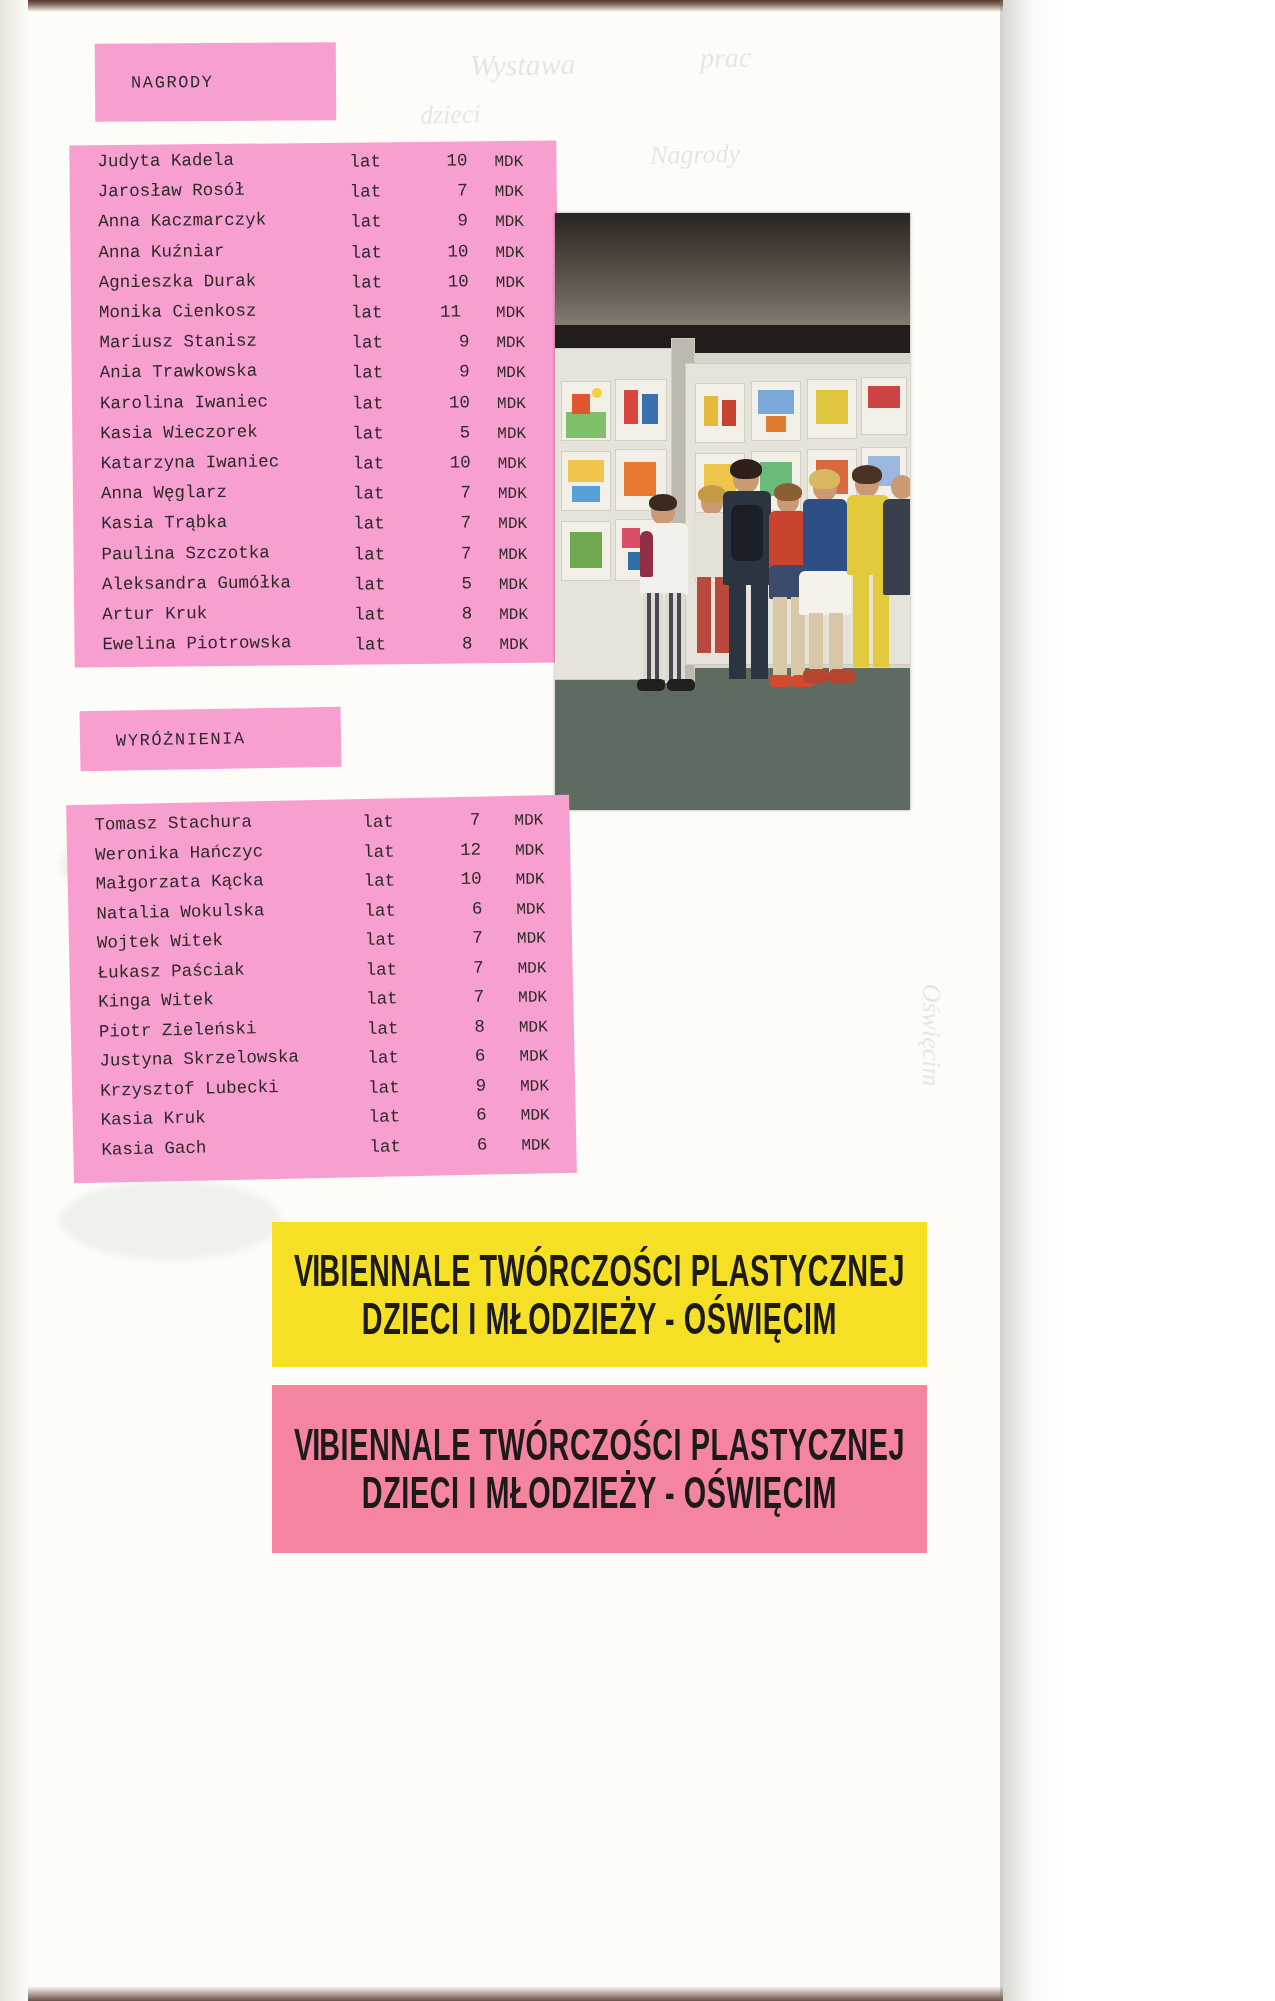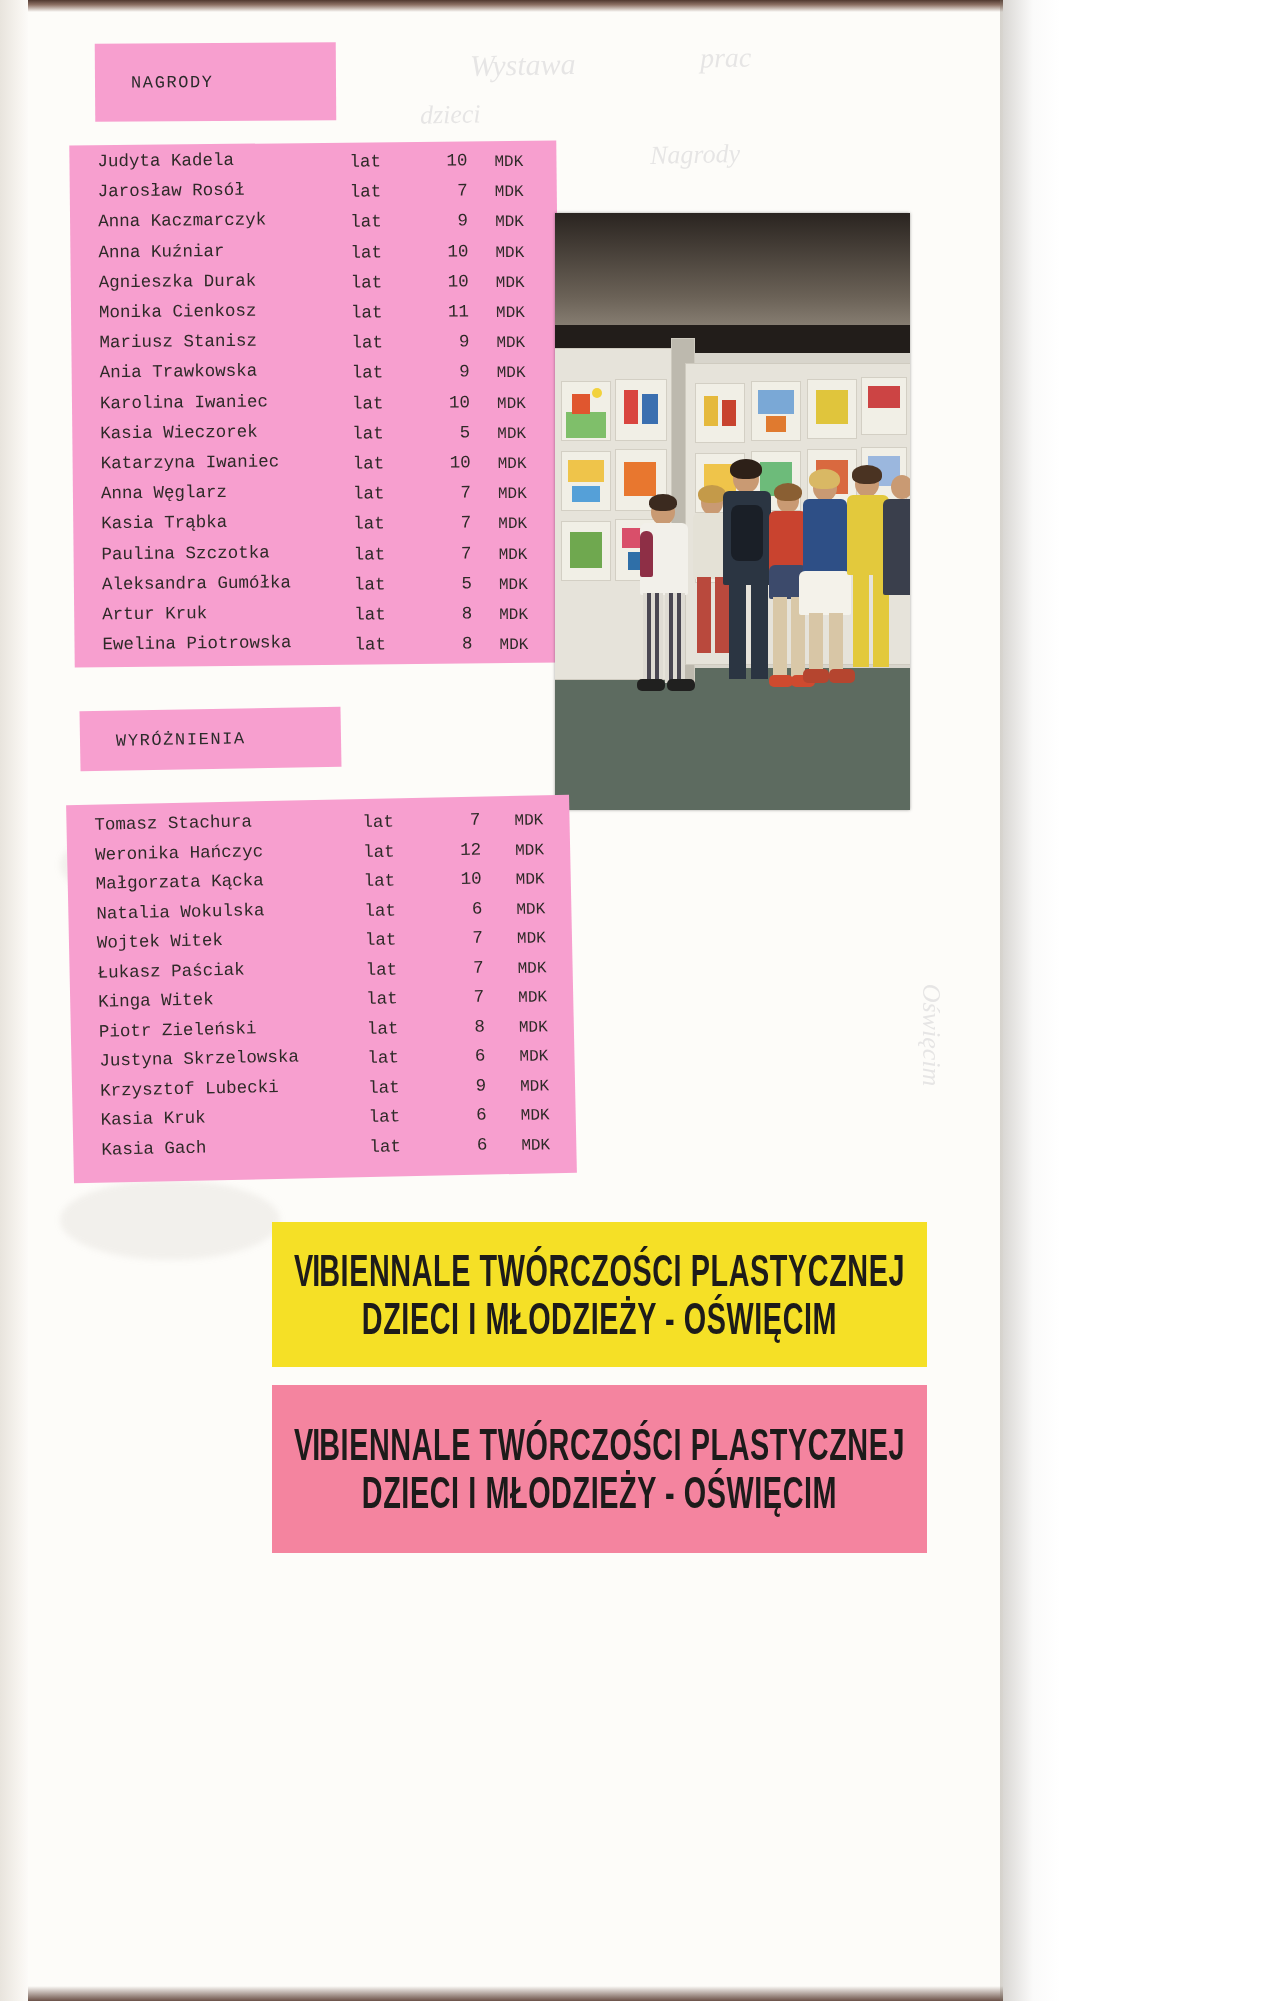--- a/index.html
+++ b/index.html
@@ -279,21 +279,21 @@
         </div>
         <div class="row" style="top: 126.8px;">
           <span class="nm">Agnieszka Durak</span>
           <span class="lat" style="left: 280px;">lat</span>
           <span class="age" style="left: 372px;">10</span>
           <span class="org" style="left: 425px;">MDK</span>
         </div>
         <div class="row" style="top: 157px;">
           <span class="nm">Monika Cienkosz</span>
           <span class="lat" style="left: 280px;">lat</span>
-          <span class="age" style="left: 372px;">11</span>
+          <span class="age" style="left: 364px;">11</span>
           <span class="org" style="left: 425px;">MDK</span>
         </div>
         <div class="row" style="top: 187.2px;">
           <span class="nm">Mariusz Stanisz</span>
           <span class="lat" style="left: 280px;">lat</span>
           <span class="age" style="left: 372px;">9</span>
           <span class="org" style="left: 425px;">MDK</span>
         </div>
         <div class="row" style="top: 217.4px;">
           <span class="nm">Ania Trawkowska</span>

